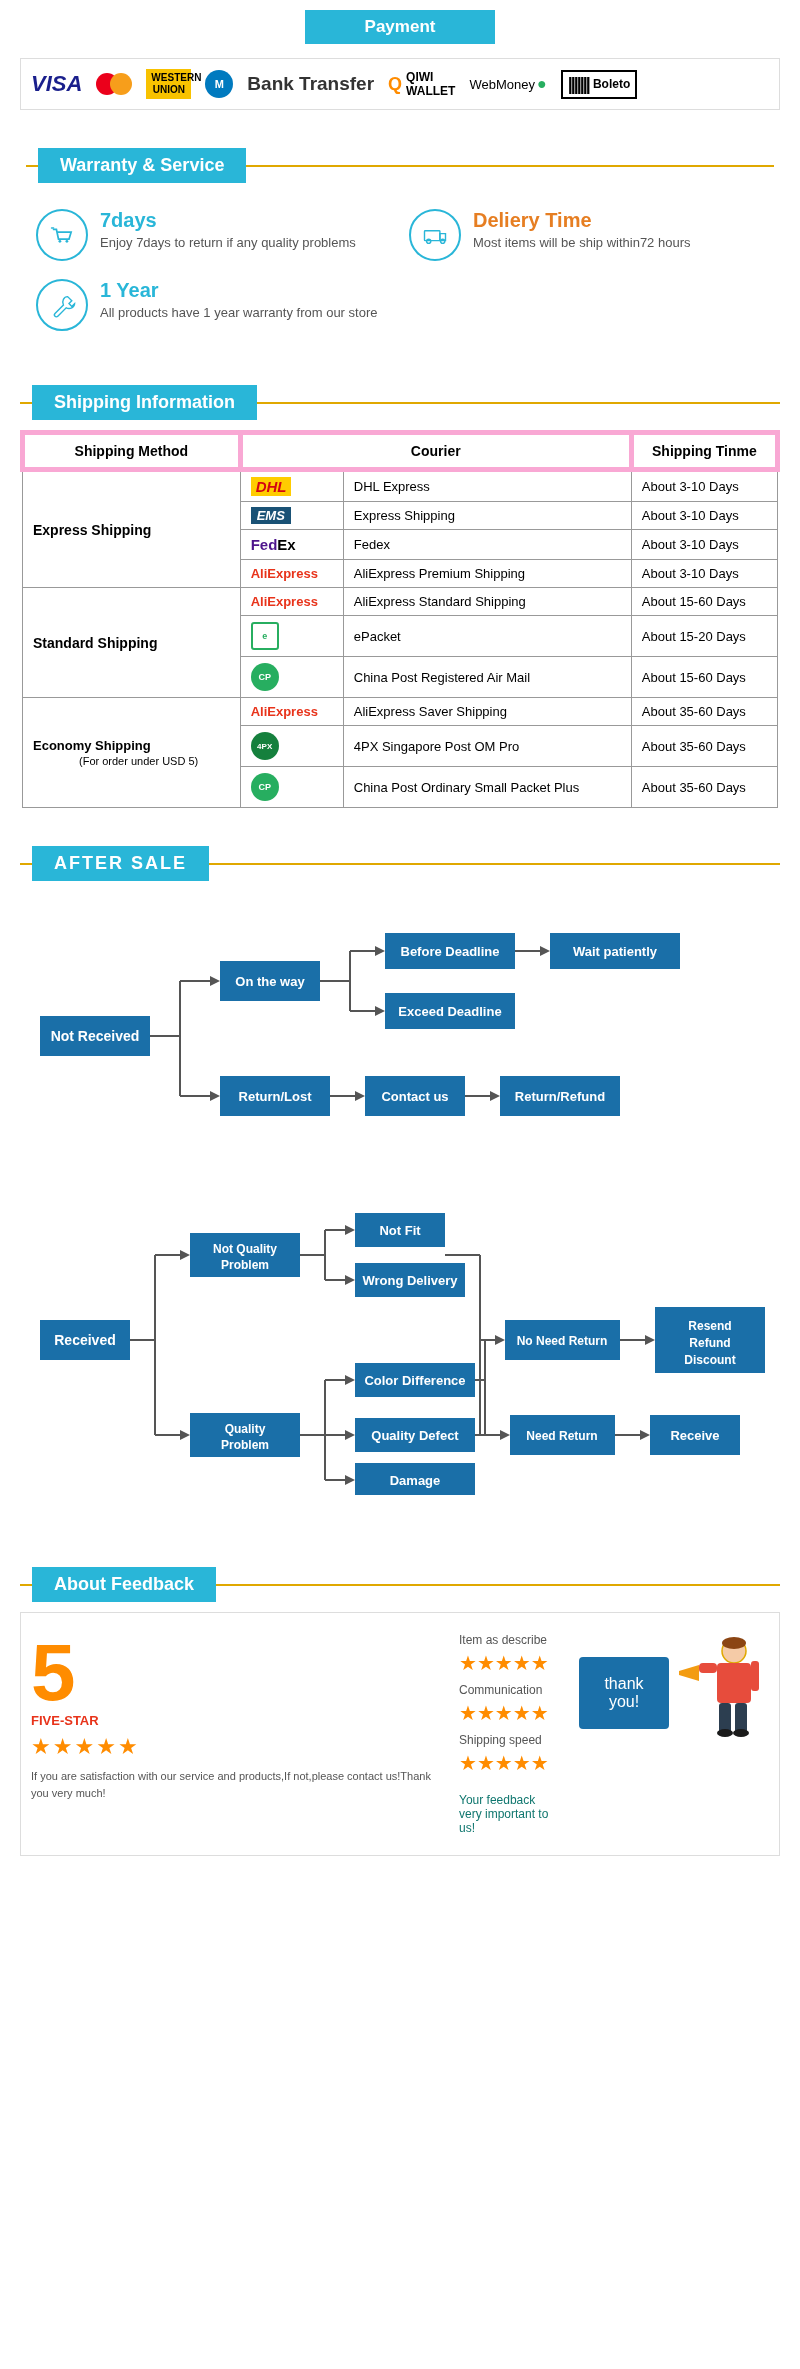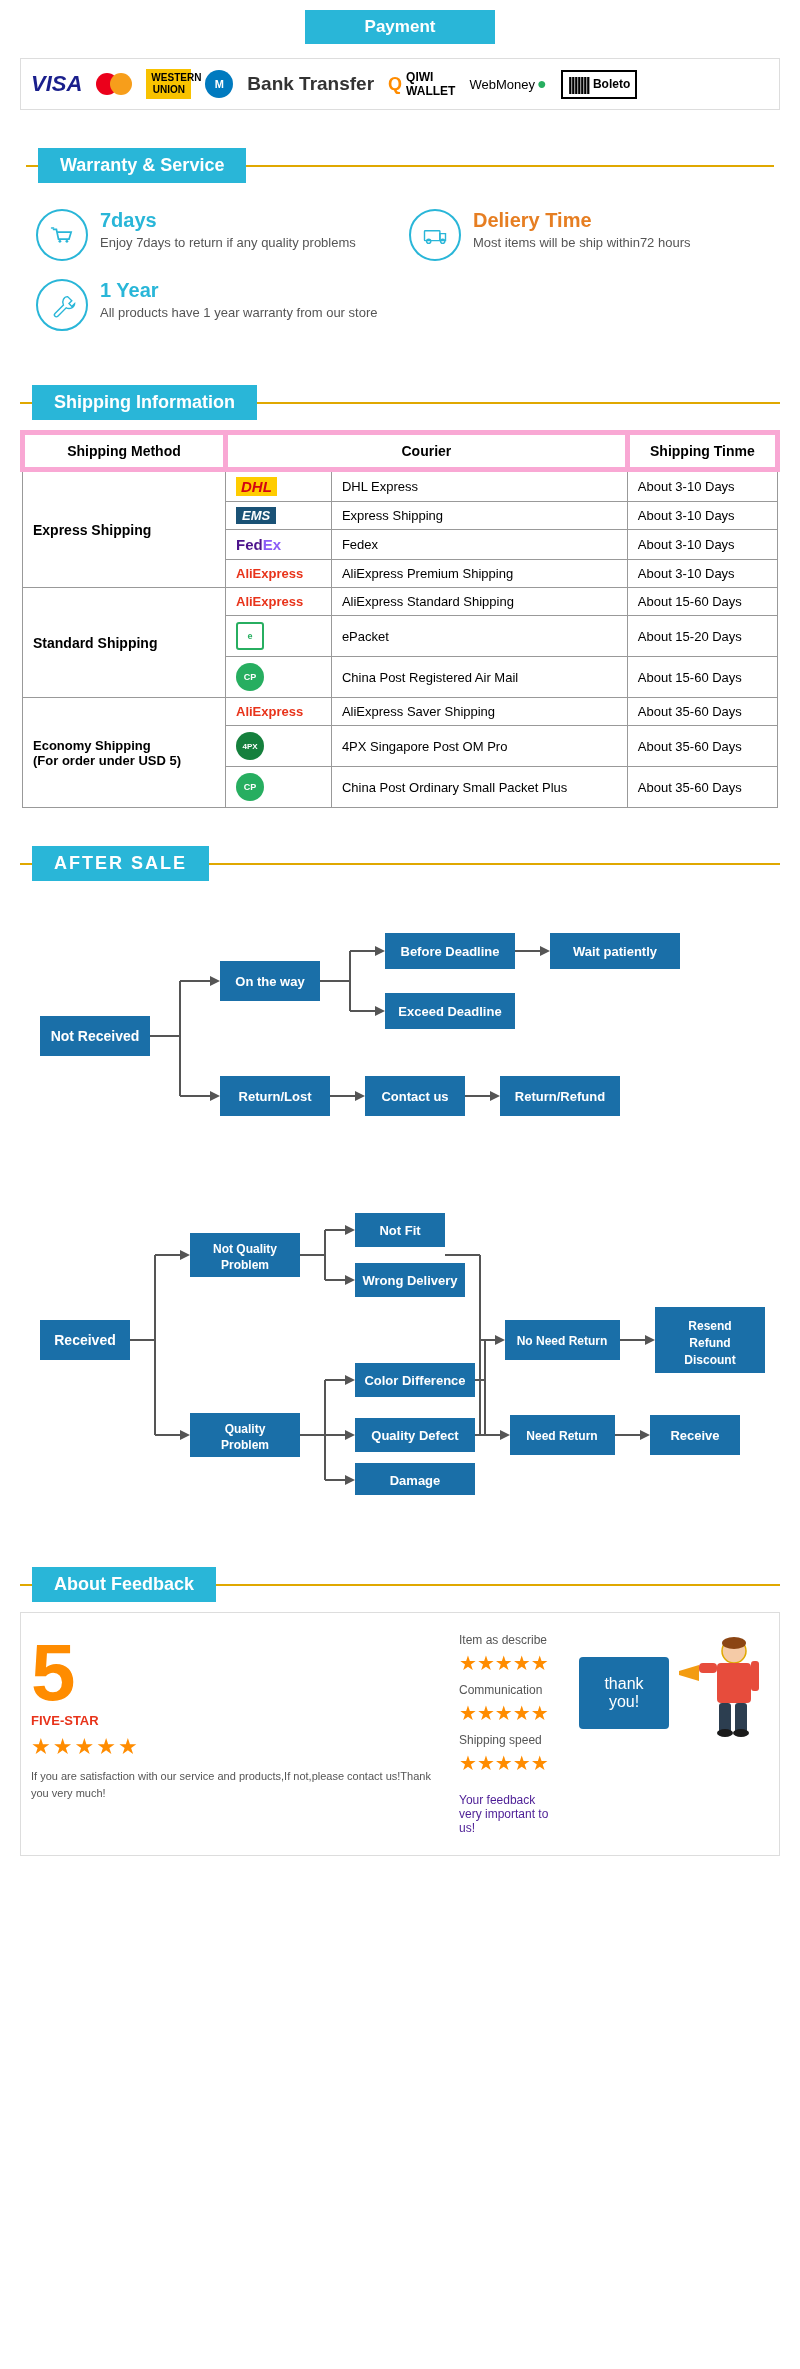--- a/index.html
+++ b/index.html
@@ -132,21 +132,21 @@
     }
     .shipping-table .method-cell {
       font-weight: bold;
       font-size: 14px;
       text-align: left;
       vertical-align: middle;
     }
     .dhl-logo { color: #d40511; font-weight: 900; font-size: 15px; font-style: italic; background: #ffcc00; padding: 1px 5px; }
     .ems-logo { color: #fff; background: #1a5276; font-weight: bold; font-size: 13px; padding: 1px 6px; font-style: italic; }
     .fedex-logo { color: #4d148c; font-weight: 900; font-size: 15px; }
-    .fedex-logo span { color: #8b5cf6; }
+    .fedex-logo span { color: #000000; }
     .aliexpress-logo { color: #e8331a; font-weight: bold; font-size: 13px; }
 
     
     .aftersale-section { padding: 10px 20px; }
 
     
     .feedback-section { padding: 10px 20px; }
     .feedback-content {
       display: flex;
       gap: 20px;
@@ -316,21 +316,21 @@
         <td>
           <div style="width:28px;height:28px;border-radius:50%;background:#27ae60;display:flex;align-items:center;justify-content:center;">
             <span style="color:#fff;font-size:9px;font-weight:bold;">CP</span>
           </div>
         </td>
         <td>China Post Registered Air Mail</td>
         <td>About 15-60 Days</td>
       </tr>
 
       <tr>
-        <td class="method-cell" rowspan="3" style="font-size:13px;">Economy Shipping<br><span style="font-size:13px;font-weight:bold;">(For order under USD 5)</span></td>
+        <td class="method-cell" rowspan="3" style="font-size:13px;">Economy Shipping<br><span style="font-size:11px;font-weight:normal;margin-left:46px;">(For order under USD 5)</span></td>
         <td><span class="aliexpress-logo">AliExpress</span></td>
         <td>AliExpress Saver Shipping</td>
         <td>About 35-60 Days</td>
       </tr>
       <tr>
         <td>
           <div style="width:28px;height:28px;border-radius:50%;background:#15803d;display:flex;align-items:center;justify-content:center;">
             <span style="color:#fff;font-size:8px;font-weight:bold;">4PX</span>
           </div>
         </td>
@@ -518,21 +518,21 @@
       </div>
       <div style="color:#ff8c00;font-size:20px;margin-bottom:8px;">★★★★★</div>
       <div class="star-row">
         <span class="star-label">Communication</span>
       </div>
       <div style="color:#ff8c00;font-size:20px;margin-bottom:8px;">★★★★★</div>
       <div class="star-row">
         <span class="star-label">Shipping speed</span>
       </div>
       <div style="color:#ff8c00;font-size:20px;margin-bottom:8px;">★★★★★</div>
-      <p style="font-size:12px;color:#4c1d95;margin-top:18px;">Your feedback very important to us!</p>
+      <p style="font-size:12px;color:#0f766e;margin-top:18px;">Your feedback very important to us!</p>
     </div>
 
     <div class="feedback-right">
       <div style="display:flex;align-items:center;justify-content:center;gap:10px;">
         <div style="background:#1a6fa8;color:#fff;font-size:16px;font-weight:normal;padding:18px 20px;border-radius:4px;text-align:center;min-width:90px;">
           <span>thank<br>you!</span>
         </div>
 
         <svg width="80" height="120" viewBox="0 0 80 120">
 

